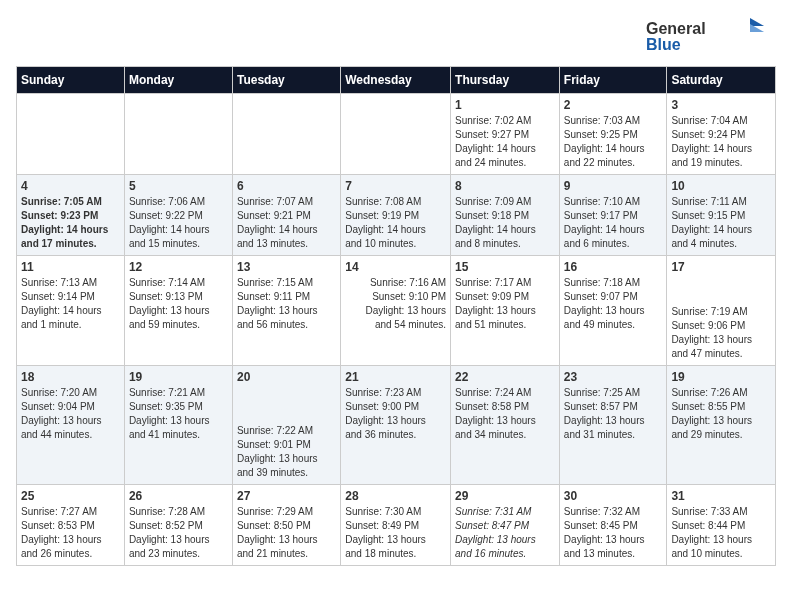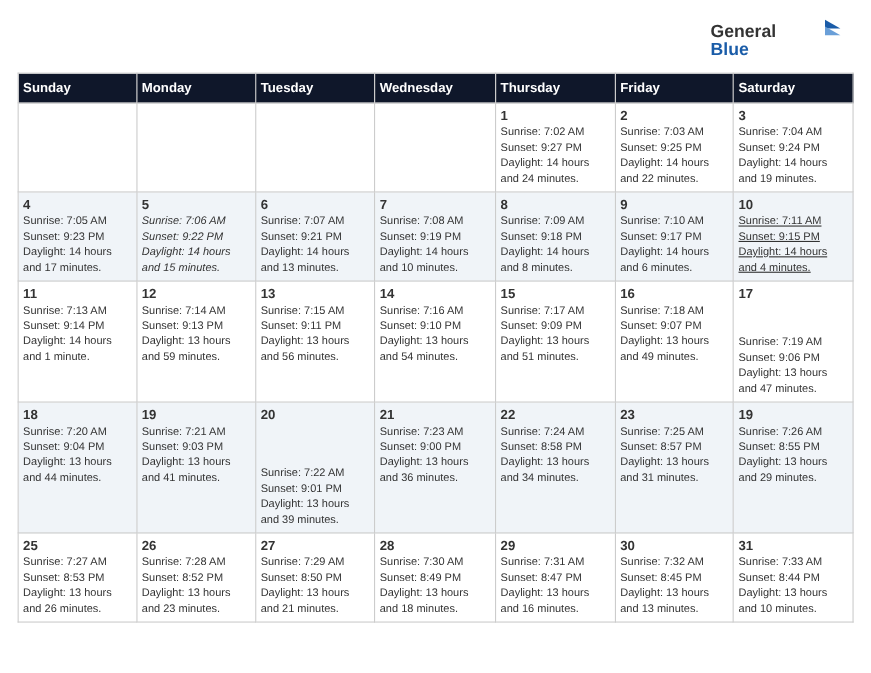--- a/index.html
+++ b/index.html
@@ -133,28 +133,28 @@
           <span class="day-number">3</span>
           <div class="day-info" style="white-space: pre-line;">Sunrise: 7:04 AM
 Sunset: 9:24 PM
 Daylight: 14 hours
 and 19 minutes.</div>
         </td>
       </tr>
       <tr>
         <td>
           <span class="day-number">4</span>
-          <div class="day-info" style="white-space: pre-line;">Sunrise: 7:05 AM
+          <div class="day-info" style="white-space: pre-line; font-weight: bold;">Sunrise: 7:05 AM
 Sunset: 9:23 PM
 Daylight: 14 hours
 and 17 minutes.</div>
         </td>
         <td>
           <span class="day-number">5</span>
-          <div class="day-info" style="white-space: pre-line; font-style: italic;">Sunrise: 7:06 AM
+          <div class="day-info" style="white-space: pre-line;">Sunrise: 7:06 AM
 Sunset: 9:22 PM
 Daylight: 14 hours
 and 15 minutes.</div>
         </td>
         <td>
           <span class="day-number">6</span>
           <div class="day-info" style="white-space: pre-line;">Sunrise: 7:07 AM
 Sunset: 9:21 PM
 Daylight: 14 hours
 and 13 minutes.</div>
@@ -175,21 +175,21 @@
         </td>
         <td>
           <span class="day-number">9</span>
           <div class="day-info" style="white-space: pre-line;">Sunrise: 7:10 AM
 Sunset: 9:17 PM
 Daylight: 14 hours
 and 6 minutes.</div>
         </td>
         <td>
           <span class="day-number">10</span>
-          <div class="day-info" style="white-space: pre-line; text-decoration: underline;">Sunrise: 7:11 AM
+          <div class="day-info" style="white-space: pre-line;">Sunrise: 7:11 AM
 Sunset: 9:15 PM
 Daylight: 14 hours
 and 4 minutes.</div>
         </td>
       </tr>
       <tr>
         <td>
           <span class="day-number">11</span>
           <div class="day-info" style="white-space: pre-line;">Sunrise: 7:13 AM
 Sunset: 9:14 PM
@@ -205,21 +205,21 @@
         </td>
         <td>
           <span class="day-number">13</span>
           <div class="day-info" style="white-space: pre-line;">Sunrise: 7:15 AM
 Sunset: 9:11 PM
 Daylight: 13 hours
 and 56 minutes.</div>
         </td>
         <td>
           <span class="day-number">14</span>
-          <div class="day-info" style="white-space: pre-line;">Sunrise: 7:16 AM
+          <div class="day-info" style="white-space: pre-line; text-align: right;">Sunrise: 7:16 AM
 Sunset: 9:10 PM
 Daylight: 13 hours
 and 54 minutes.</div>
         </td>
         <td>
           <span class="day-number">15</span>
           <div class="day-info" style="white-space: pre-line;">Sunrise: 7:17 AM
 Sunset: 9:09 PM
 Daylight: 13 hours
 and 51 minutes.</div>
@@ -243,21 +243,21 @@
         <td>
           <span class="day-number">18</span>
           <div class="day-info" style="white-space: pre-line;">Sunrise: 7:20 AM
 Sunset: 9:04 PM
 Daylight: 13 hours
 and 44 minutes.</div>
         </td>
         <td>
           <span class="day-number">19</span>
           <div class="day-info" style="white-space: pre-line;">Sunrise: 7:21 AM
-Sunset: 9:03 PM
+Sunset: 9:35 PM
 Daylight: 13 hours
 and 41 minutes.</div>
         </td>
         <td>
           <span class="day-number">20</span>
           <div class="day-info" style="white-space: pre-line; margin-top: 40px;">Sunrise: 7:22 AM
 Sunset: 9:01 PM
 Daylight: 13 hours
 and 39 minutes.</div>
         </td>
@@ -314,21 +314,21 @@
         </td>
         <td>
           <span class="day-number">28</span>
           <div class="day-info" style="white-space: pre-line;">Sunrise: 7:30 AM
 Sunset: 8:49 PM
 Daylight: 13 hours
 and 18 minutes.</div>
         </td>
         <td>
           <span class="day-number">29</span>
-          <div class="day-info" style="white-space: pre-line;">Sunrise: 7:31 AM
+          <div class="day-info" style="white-space: pre-line; font-style: italic;">Sunrise: 7:31 AM
 Sunset: 8:47 PM
 Daylight: 13 hours
 and 16 minutes.</div>
         </td>
         <td>
           <span class="day-number">30</span>
           <div class="day-info" style="white-space: pre-line;">Sunrise: 7:32 AM
 Sunset: 8:45 PM
 Daylight: 13 hours
 and 13 minutes.</div>

